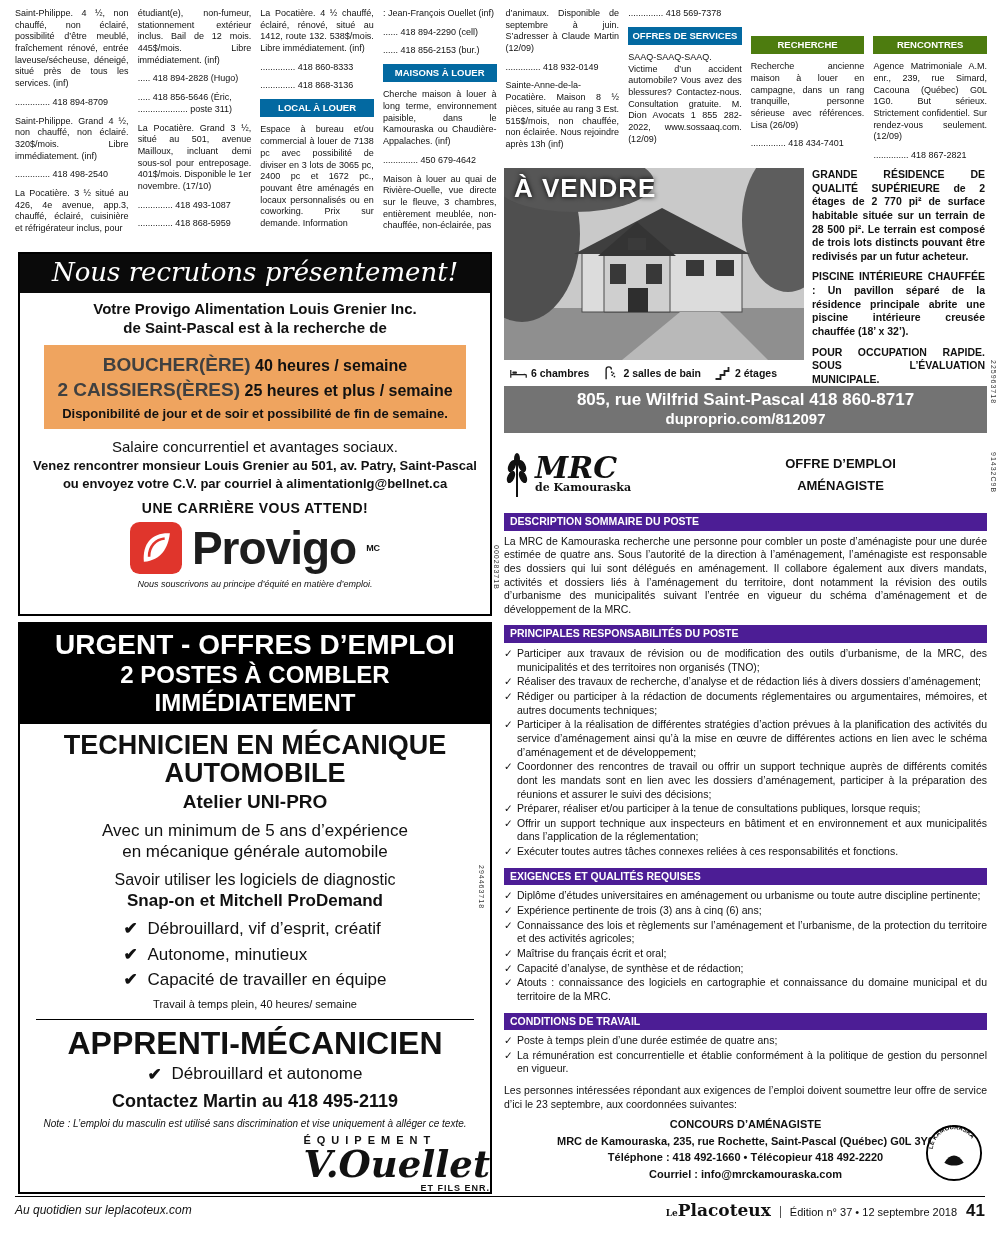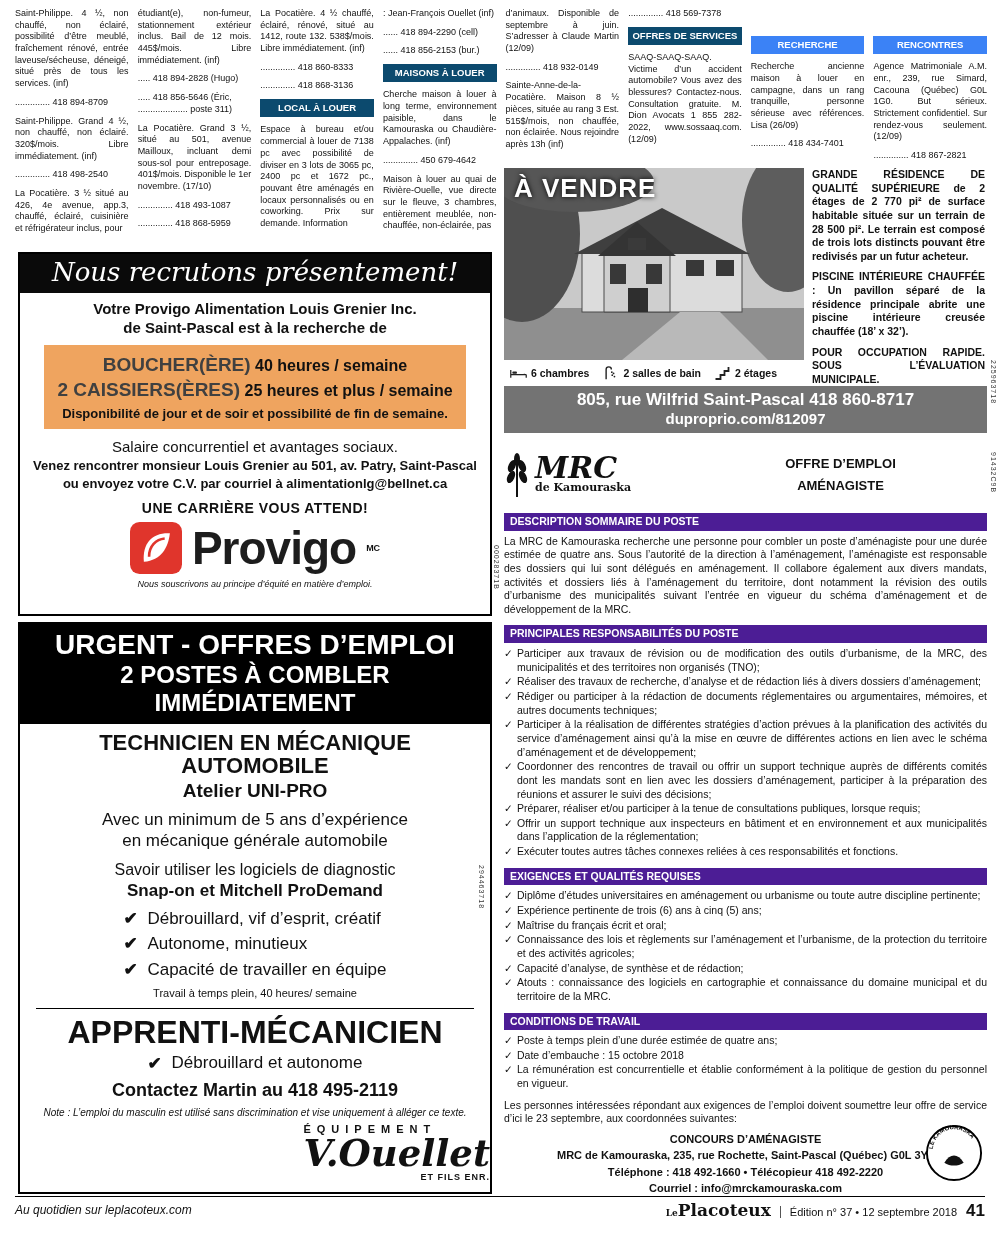--- a/index.html
+++ b/index.html
@@ -5,23 +5,23 @@
   html,body{margin:0;padding:0;background:#e8e8e8;}
   .page{position:relative;width:1000px;height:1238px;background:#fff;margin:0 auto;
         font-family:"Liberation Sans",sans-serif;color:#111;overflow:hidden;}
 
   
   .classifieds{position:absolute;top:8px;left:15px;width:972px;display:flex;gap:9px;}
   .cl-col{flex:1;font-size:9px;line-height:1.3;}
   .cl-offset{padding-top:26px;}
   .cl-ad{text-align:justify;margin-bottom:7px;}
   .cl-tel{margin-bottom:7px;}
-  .cl-hdr{background:#0c4a6e;color:#fff;font-weight:bold;text-align:center;font-size:9.5px;
+  .cl-hdr{background:#0369a1;color:#fff;font-weight:bold;text-align:center;font-size:9.5px;
           padding:3px 2px;margin:2px 0 7px;}
-  .cl-navy{background:#3b82f6;}
+  .cl-navy{background:#4d7c0f;}
 
   
   .ad-provigo{position:absolute;left:18px;top:252px;width:470px;height:360px;
               border:2px solid #000;background:#fff;text-align:center;overflow:hidden;}
   .provigo-banner{background:#0a0a0a;color:#fff;font-family:"DejaVu Serif",serif;
                   font-style:italic;font-size:26px;padding:3px 0 6px;}
   .provigo-intro{font-weight:bold;font-size:15px;margin-top:7px;line-height:1.25;}
   .provigo-jobs{background:#efa45f;margin:7px 24px 0;padding:7px 6px 8px;}
   .job-line{font-size:16px;font-weight:bold;line-height:1.35;}
   .job-title{color:#404040;font-size:19px;}
@@ -34,21 +34,21 @@
   .provigo-word{font-size:46px;font-weight:bold;color:#1d1d1d;letter-spacing:-1px;line-height:1;}
   .mc{font-size:9px;font-weight:bold;vertical-align:super;}
   .provigo-equity{font-style:italic;font-size:9px;margin-top:5px;}
 
   
   .ad-urgent{position:absolute;left:18px;top:622px;width:470px;height:568px;
              border:2px solid #000;background:#fff;text-align:center;overflow:hidden;}
   .urgent-banner{background:#000;color:#fff;padding:5px 0 7px;}
   .urgent-l1{font-size:28px;font-weight:bold;}
   .urgent-l2{font-size:24px;font-weight:bold;}
-  .urgent-title{font-size:22px;font-weight:bold;margin-top:7px;line-height:1.05;}
+  .urgent-title{font-size:27px;font-weight:bold;margin-top:7px;line-height:1.05;}
   .urgent-sub{font-size:19px;font-weight:bold;margin-top:3px;}
   .urgent-exp{font-size:17px;margin-top:7px;line-height:1.25;}
   .urgent-skills1{font-size:16px;margin-top:9px;}
   .urgent-skills2{font-size:17px;font-weight:bold;margin-top:2px;}
   .urgent-checks{display:inline-block;text-align:left;font-size:17px;line-height:1.5;margin-top:5px;}
   .check{position:relative;padding-left:24px;}
   .check::before{content:"\2714";position:absolute;left:0;font-weight:bold;}
   .check-inline{display:inline-block;font-size:17px;margin-top:2px;}
   .urgent-fulltime{font-size:11px;margin-top:5px;}
   .urgent-hr{border:0;border-top:1.5px solid #000;margin:9px 16px 5px;}
@@ -344,31 +344,30 @@
         <div class="mrc-item">Participer à la réalisation de différentes stratégies d’action prévues à la planification des activités du service d’aménagement ainsi qu’à la mise en œuvre de différentes actions en lien avec le schéma d’aménagement et de développement;</div>
         <div class="mrc-item">Coordonner des rencontres de travail ou offrir un support technique auprès de différents comités dont les mandats sont en lien avec les dossiers d’aménagement, participer à la préparation des réunions et assurer le suivi des décisions;</div>
         <div class="mrc-item">Préparer, réaliser et/ou participer à la tenue de consultations publiques, lorsque requis;</div>
         <div class="mrc-item">Offrir un support technique aux inspecteurs en bâtiment et en environnement et aux municipalités dans l’application de la réglementation;</div>
         <div class="mrc-item">Exécuter toutes autres tâches connexes reliées à ces responsabilités et fonctions.</div>
       </div>
 
     <div class="mrc-sec">EXIGENCES ET QUALITÉS REQUISES</div>
     <div>
         <div class="mrc-item">Diplôme d’études universitaires en aménagement ou urbanisme ou toute autre discipline pertinente;</div>
-        <div class="mrc-item">Expérience pertinente de trois (6) ans à cinq (5) ans;</div>
+        <div class="mrc-item">Expérience pertinente de trois (3) ans à cinq (6) ans;</div>
+        <div class="mrc-item">Connaissance des lois et règlements sur l’aménagement et l’urbanisme, de la protection du territoire et des activités agricoles;</div>
         <div class="mrc-item">Maîtrise du français écrit et oral;</div>
-        <div class="mrc-item">Connaissance des lois et règlements sur l’aménagement et l’urbanisme, de la protection du territoire et des activités agricoles;</div>
         <div class="mrc-item">Capacité d’analyse, de synthèse et de rédaction;</div>
         <div class="mrc-item">Atouts : connaissance des logiciels en cartographie et connaissance du domaine municipal et du territoire de la MRC.</div>
       </div>
 
     <div class="mrc-sec">CONDITIONS DE TRAVAIL</div>
     <div>
         <div class="mrc-item">Poste à temps plein d’une durée estimée de quatre ans;</div>
-        <div class="mrc-item">Date d’embauche : 15 octobre 2018</div>
         <div class="mrc-item">La rémunération est concurrentielle et établie conformément à la politique de gestion du personnel en vigueur.</div>
       </div>
 
     <div class="mrc-apply">Les personnes intéressées répondant aux exigences de l’emploi doivent soumettre leur offre de service d’ici le 23 septembre, aux coordonnées suivantes:</div>
     <div class="mrc-contact">
       <div>CONCOURS D’AMÉNAGISTE</div>
       <div>MRC de Kamouraska, 235, rue Rochette, Saint-Pascal (Québec) G0L 3Y0</div>
       <div>Téléphone : 418 492-1660 • Télécopieur 418 492-2220</div>
       <div>Courriel : info@mrckamouraska.com</div>
     </div>

